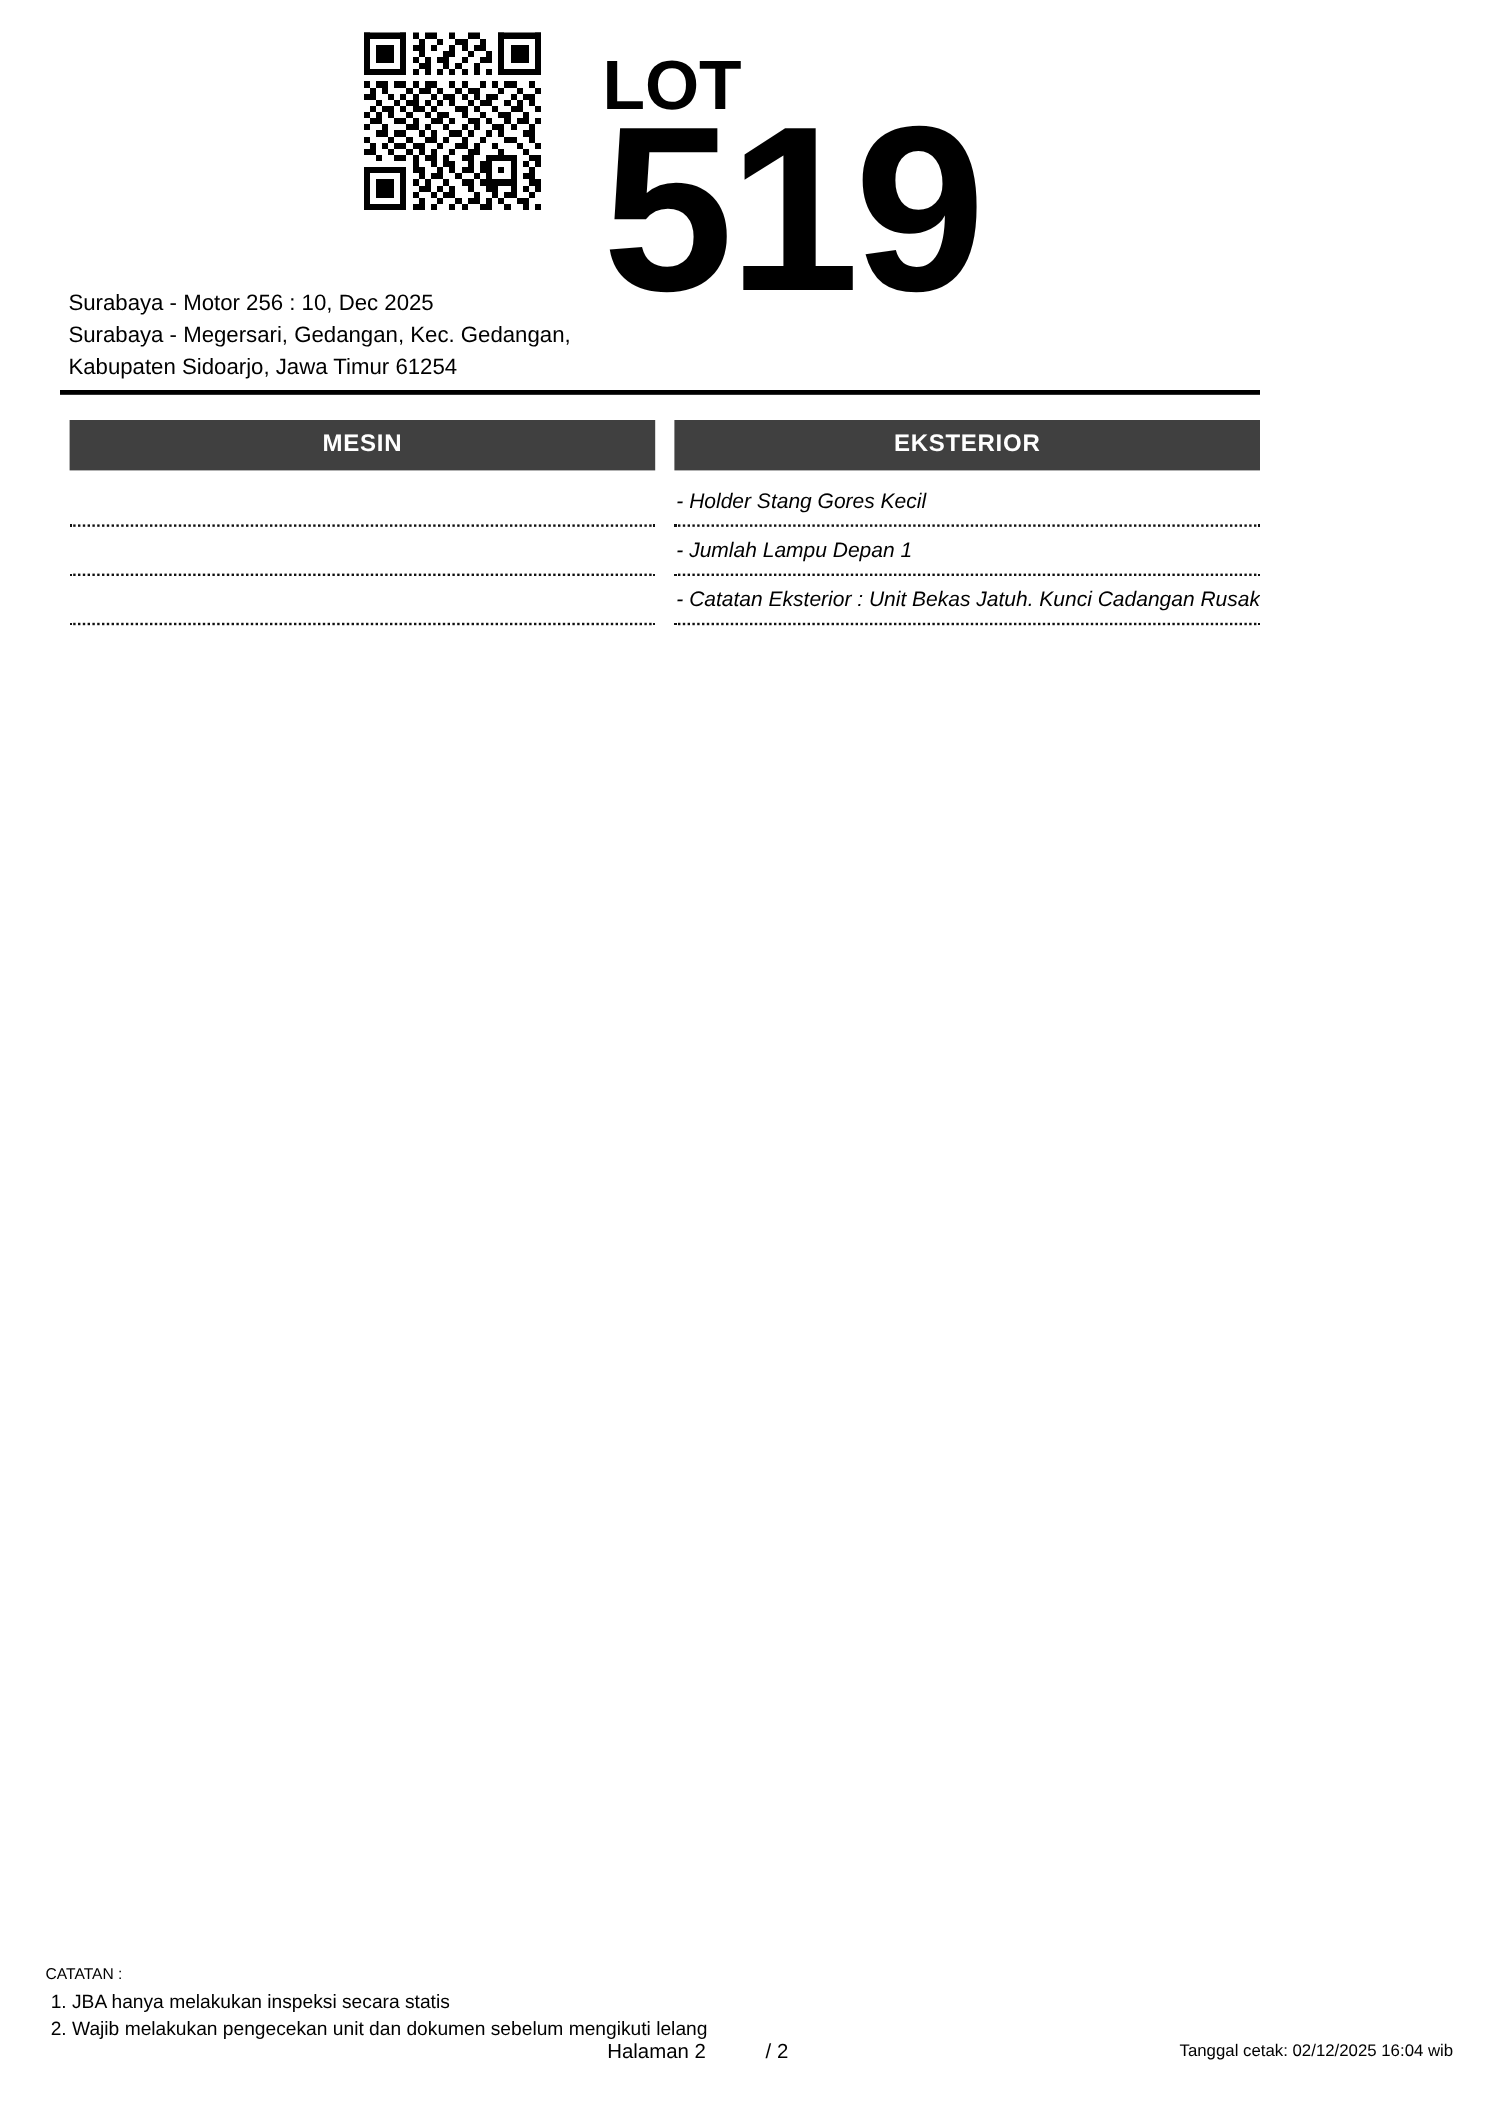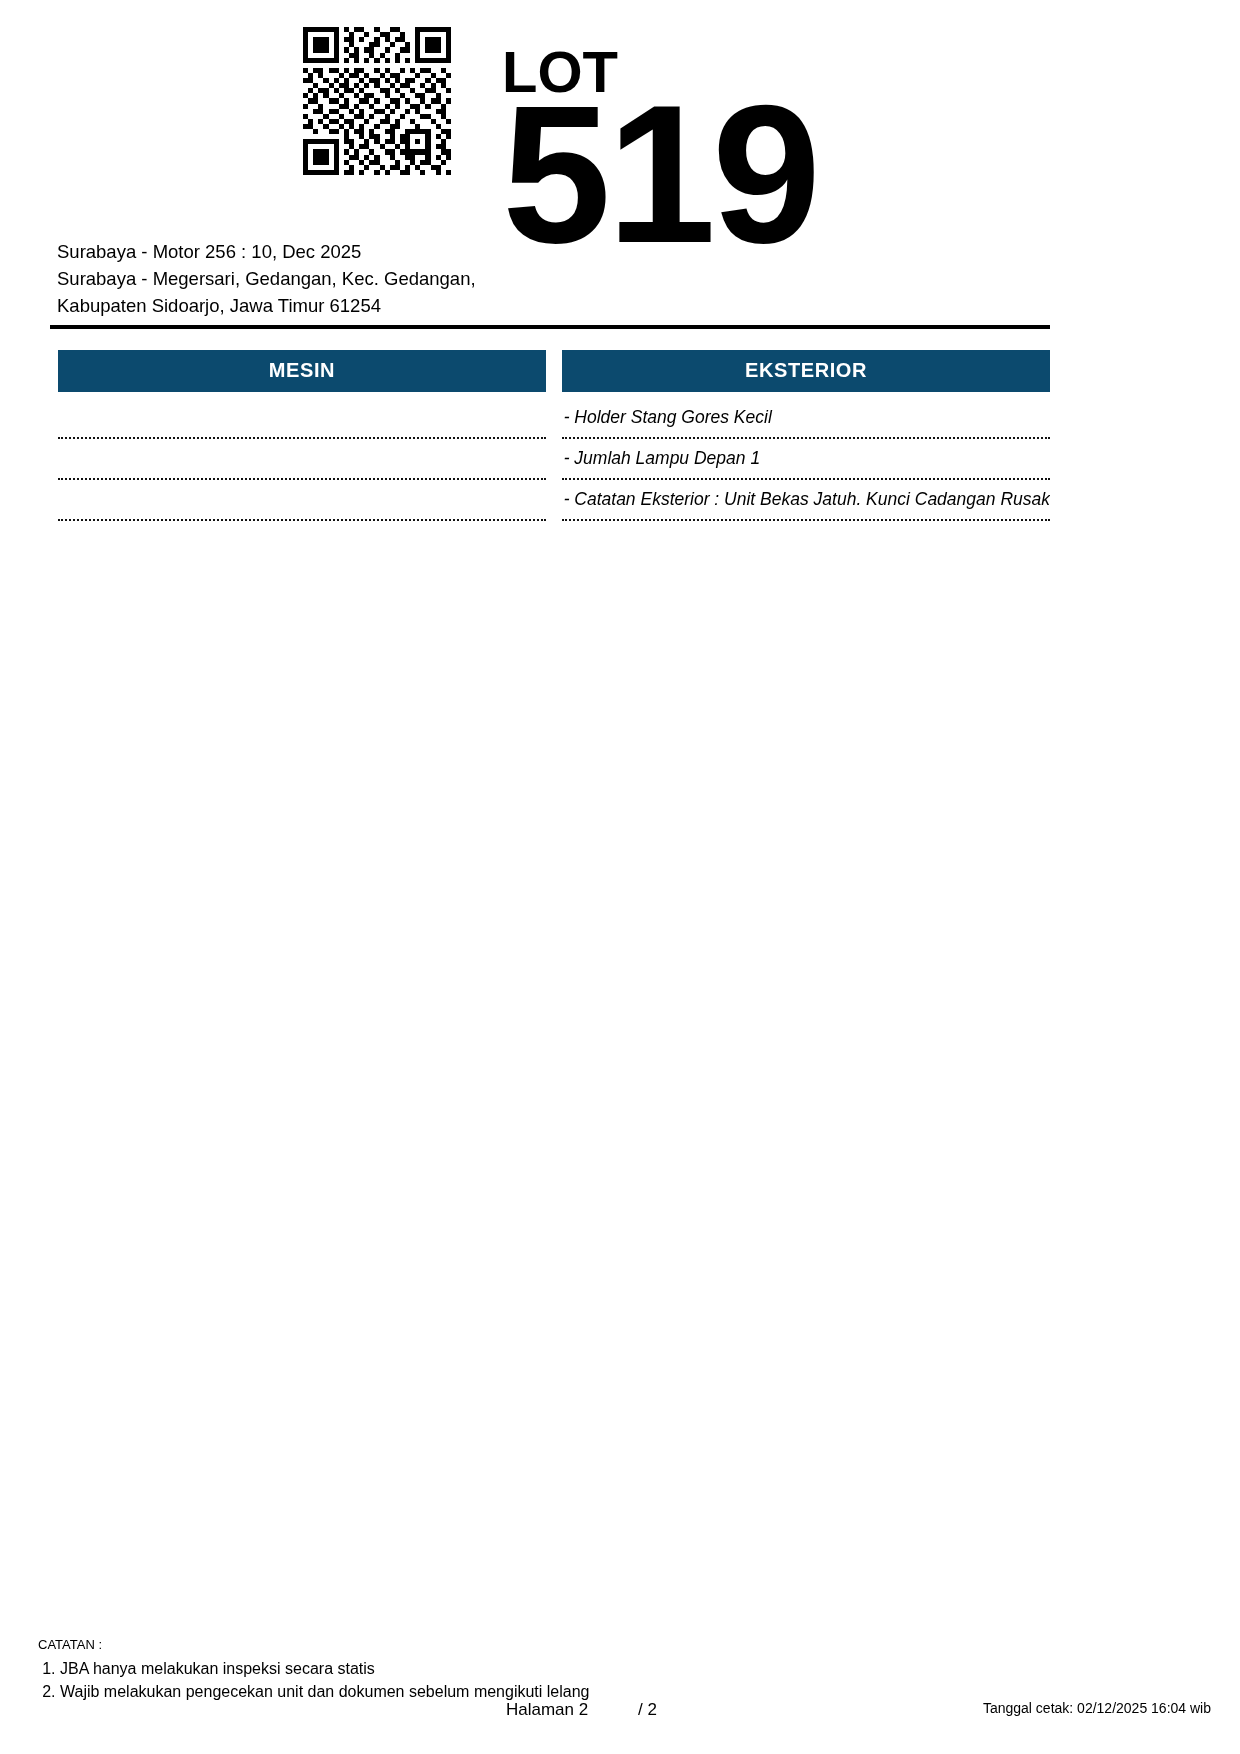--- a/index.html
+++ b/index.html
@@ -75,21 +75,21 @@
   
   .bars {
     position: absolute;
     left: 58px;
     top: 350px;
     width: 992px;
     display: flex;
     gap: 16px;
   }
   .bar {
-    background: #0c4a6e;
+    background: #404040;
     color: #ffffff;
     text-align: center;
     font-size: 20px;
     font-weight: bold;
     letter-spacing: 0.6px;
     padding: 9px 0 10px 0;
     flex: 1 1 0;
   }
 
   

